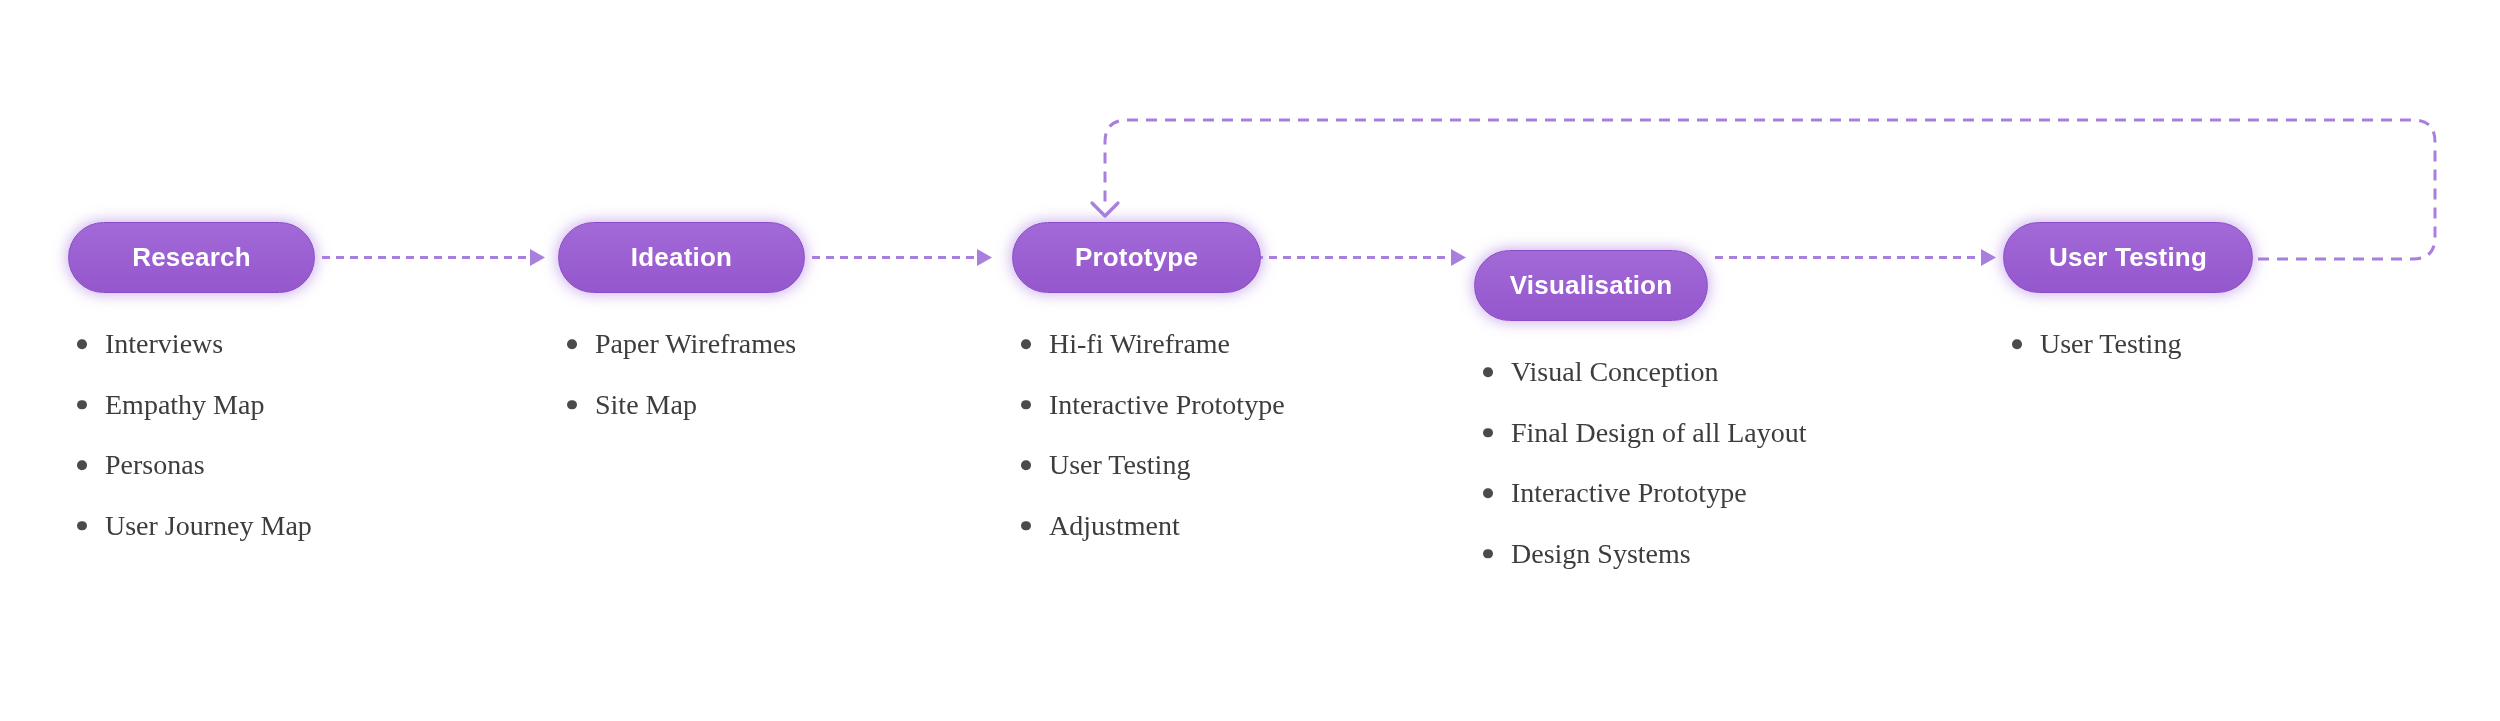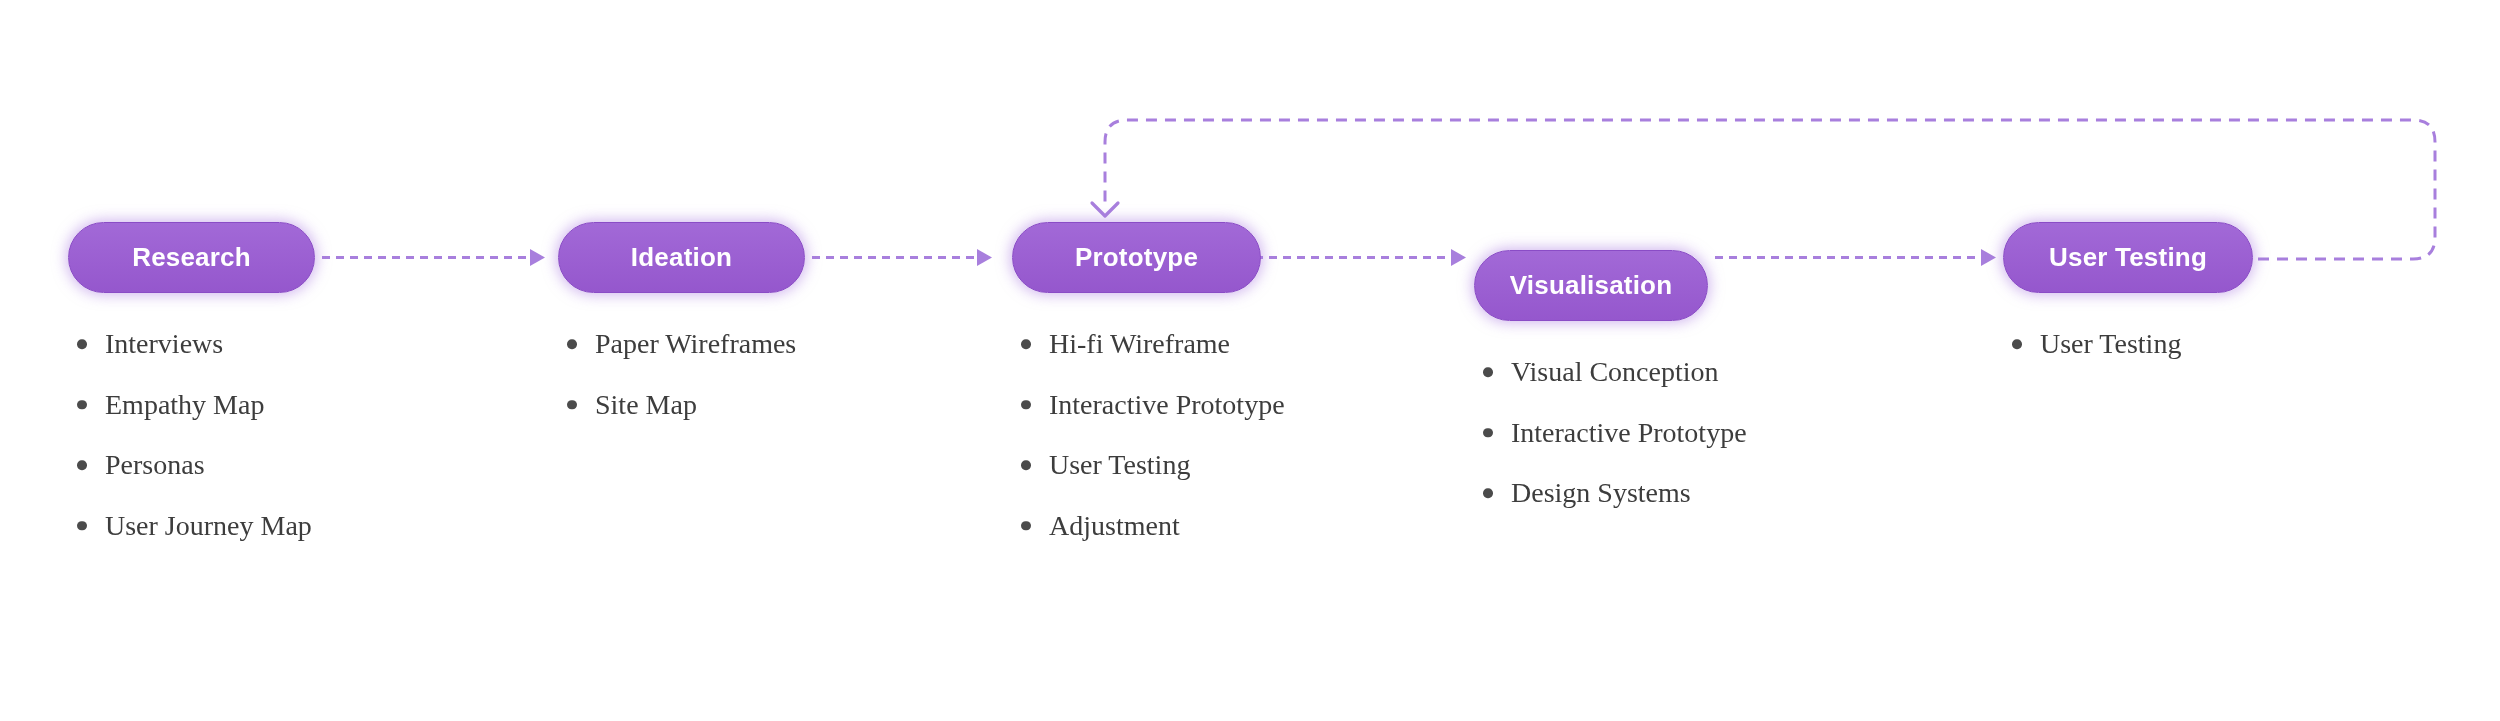--- a/index.html
+++ b/index.html
@@ -165,20 +165,21 @@
       <li>Interactive Prototype</li>
       <li>User Testing</li>
       <li>Adjustment</li>
     </ul>
   </div>
 
   <div class="stage stage-4">
     <div class="pill">Visualisation</div>
     <ul class="items">
       <li>Visual Conception</li>
+      <li>Final Design of all Layout</li>
       <li>Interactive Prototype</li>
       <li>Design Systems</li>
     </ul>
   </div>
 
   <div class="stage stage-5">
     <div class="pill">User Testing</div>
     <ul class="items">
       <li>User Testing</li>
     </ul>

